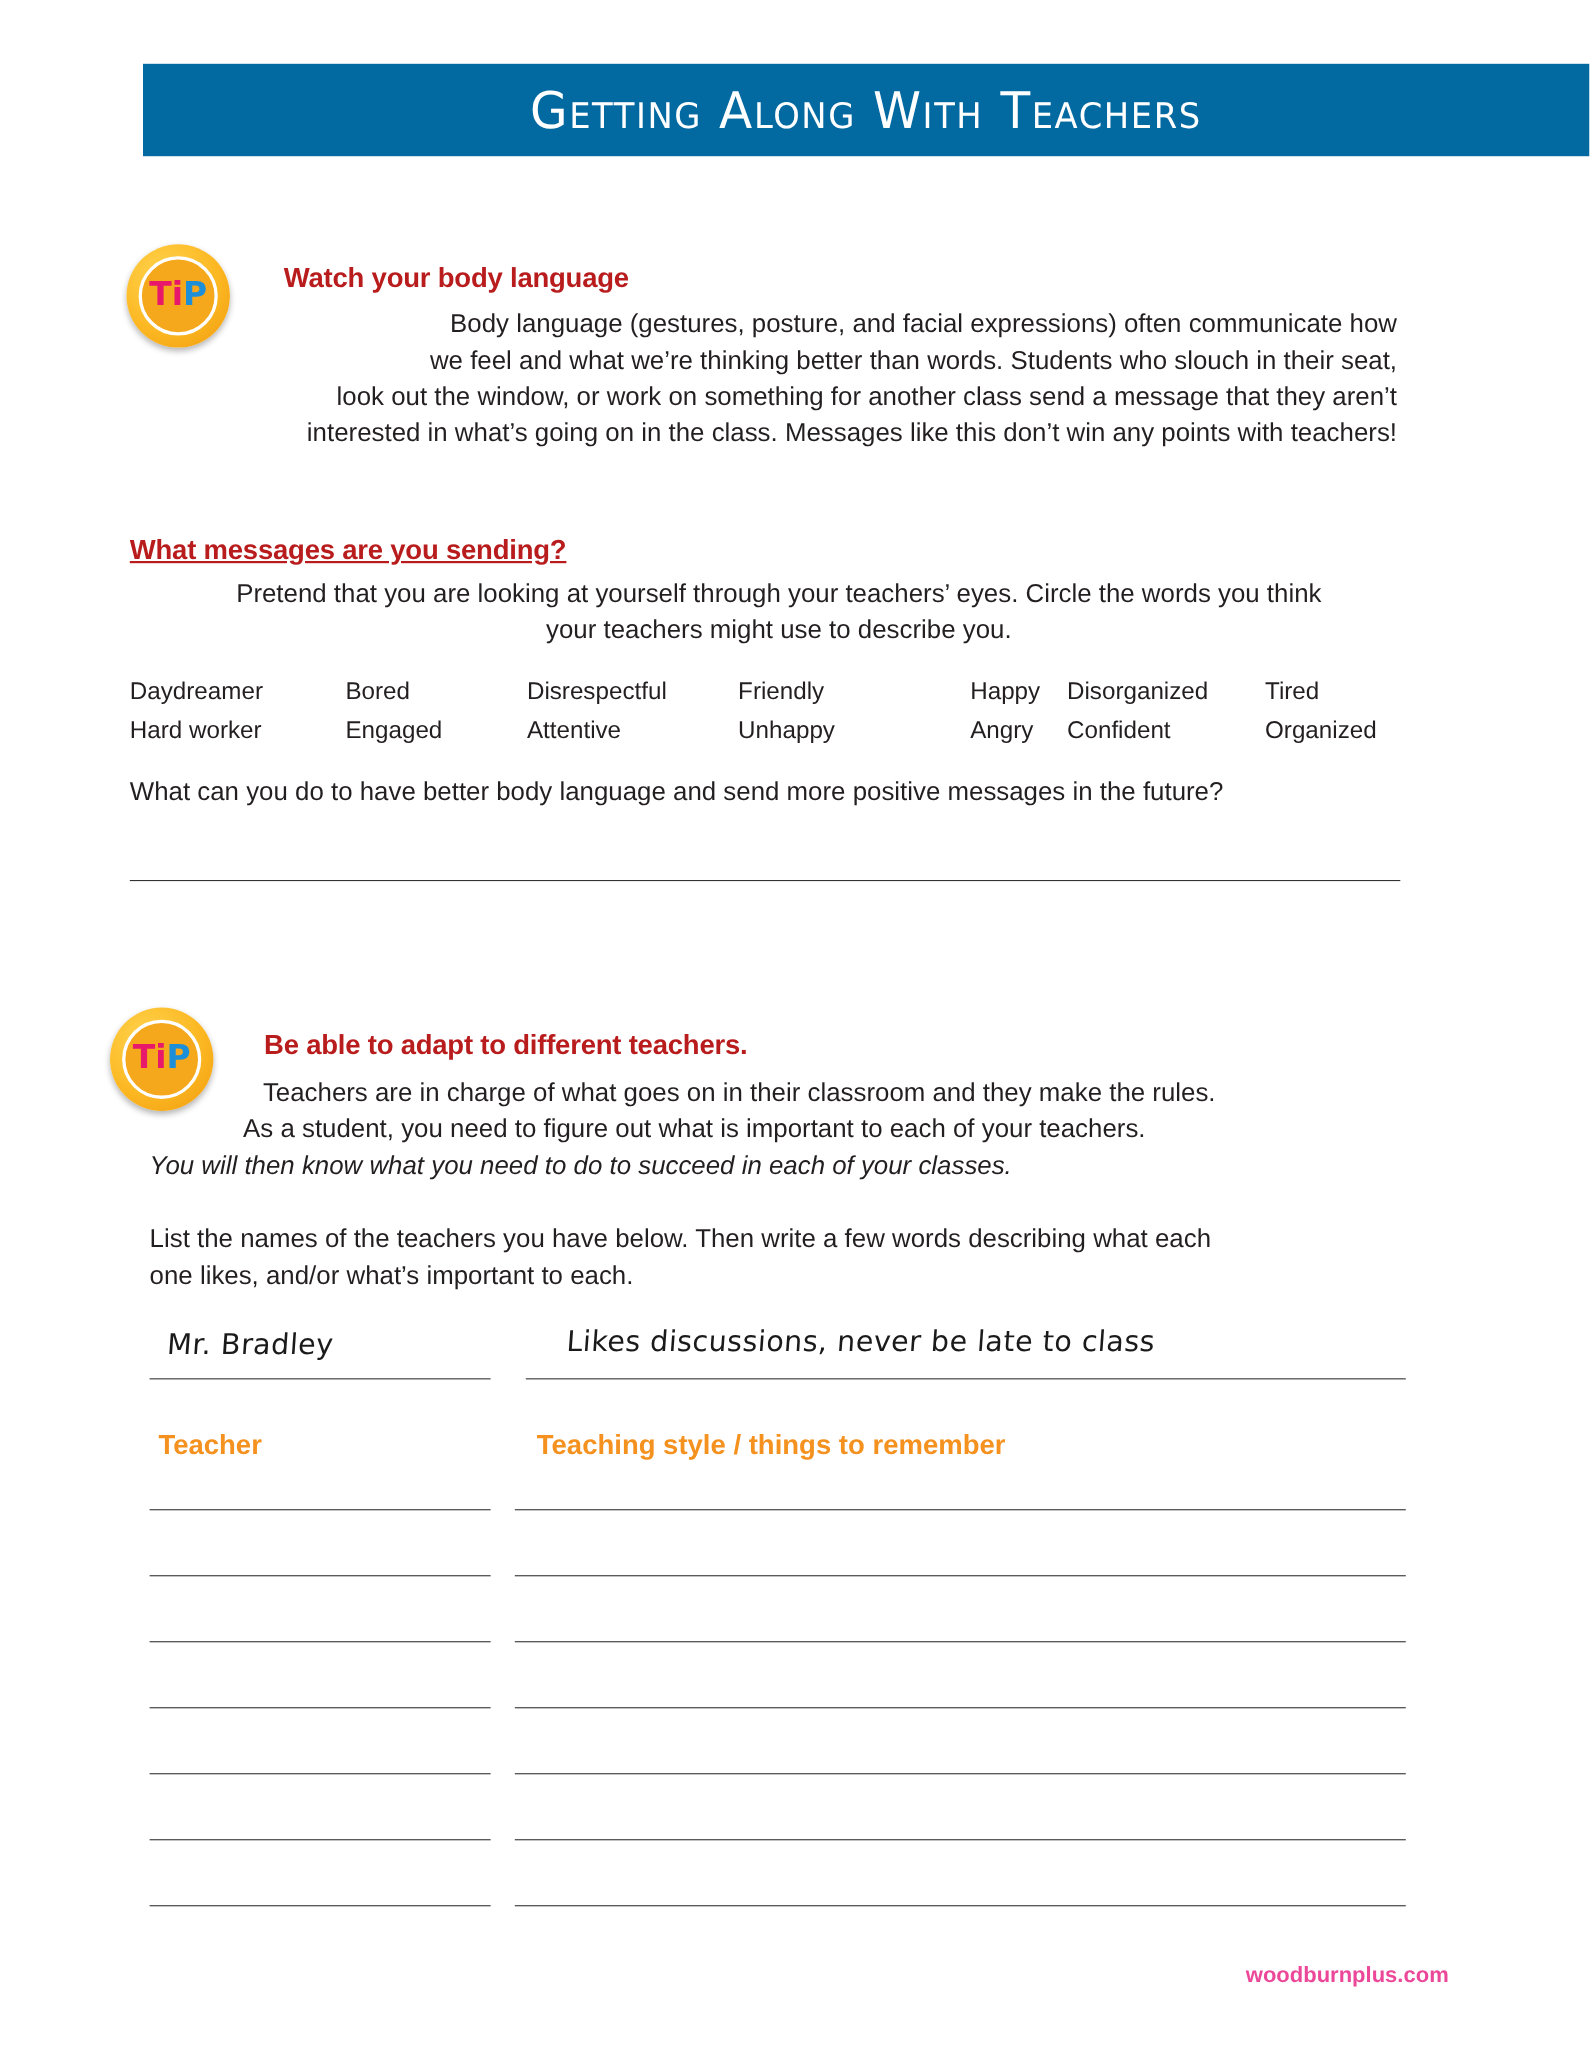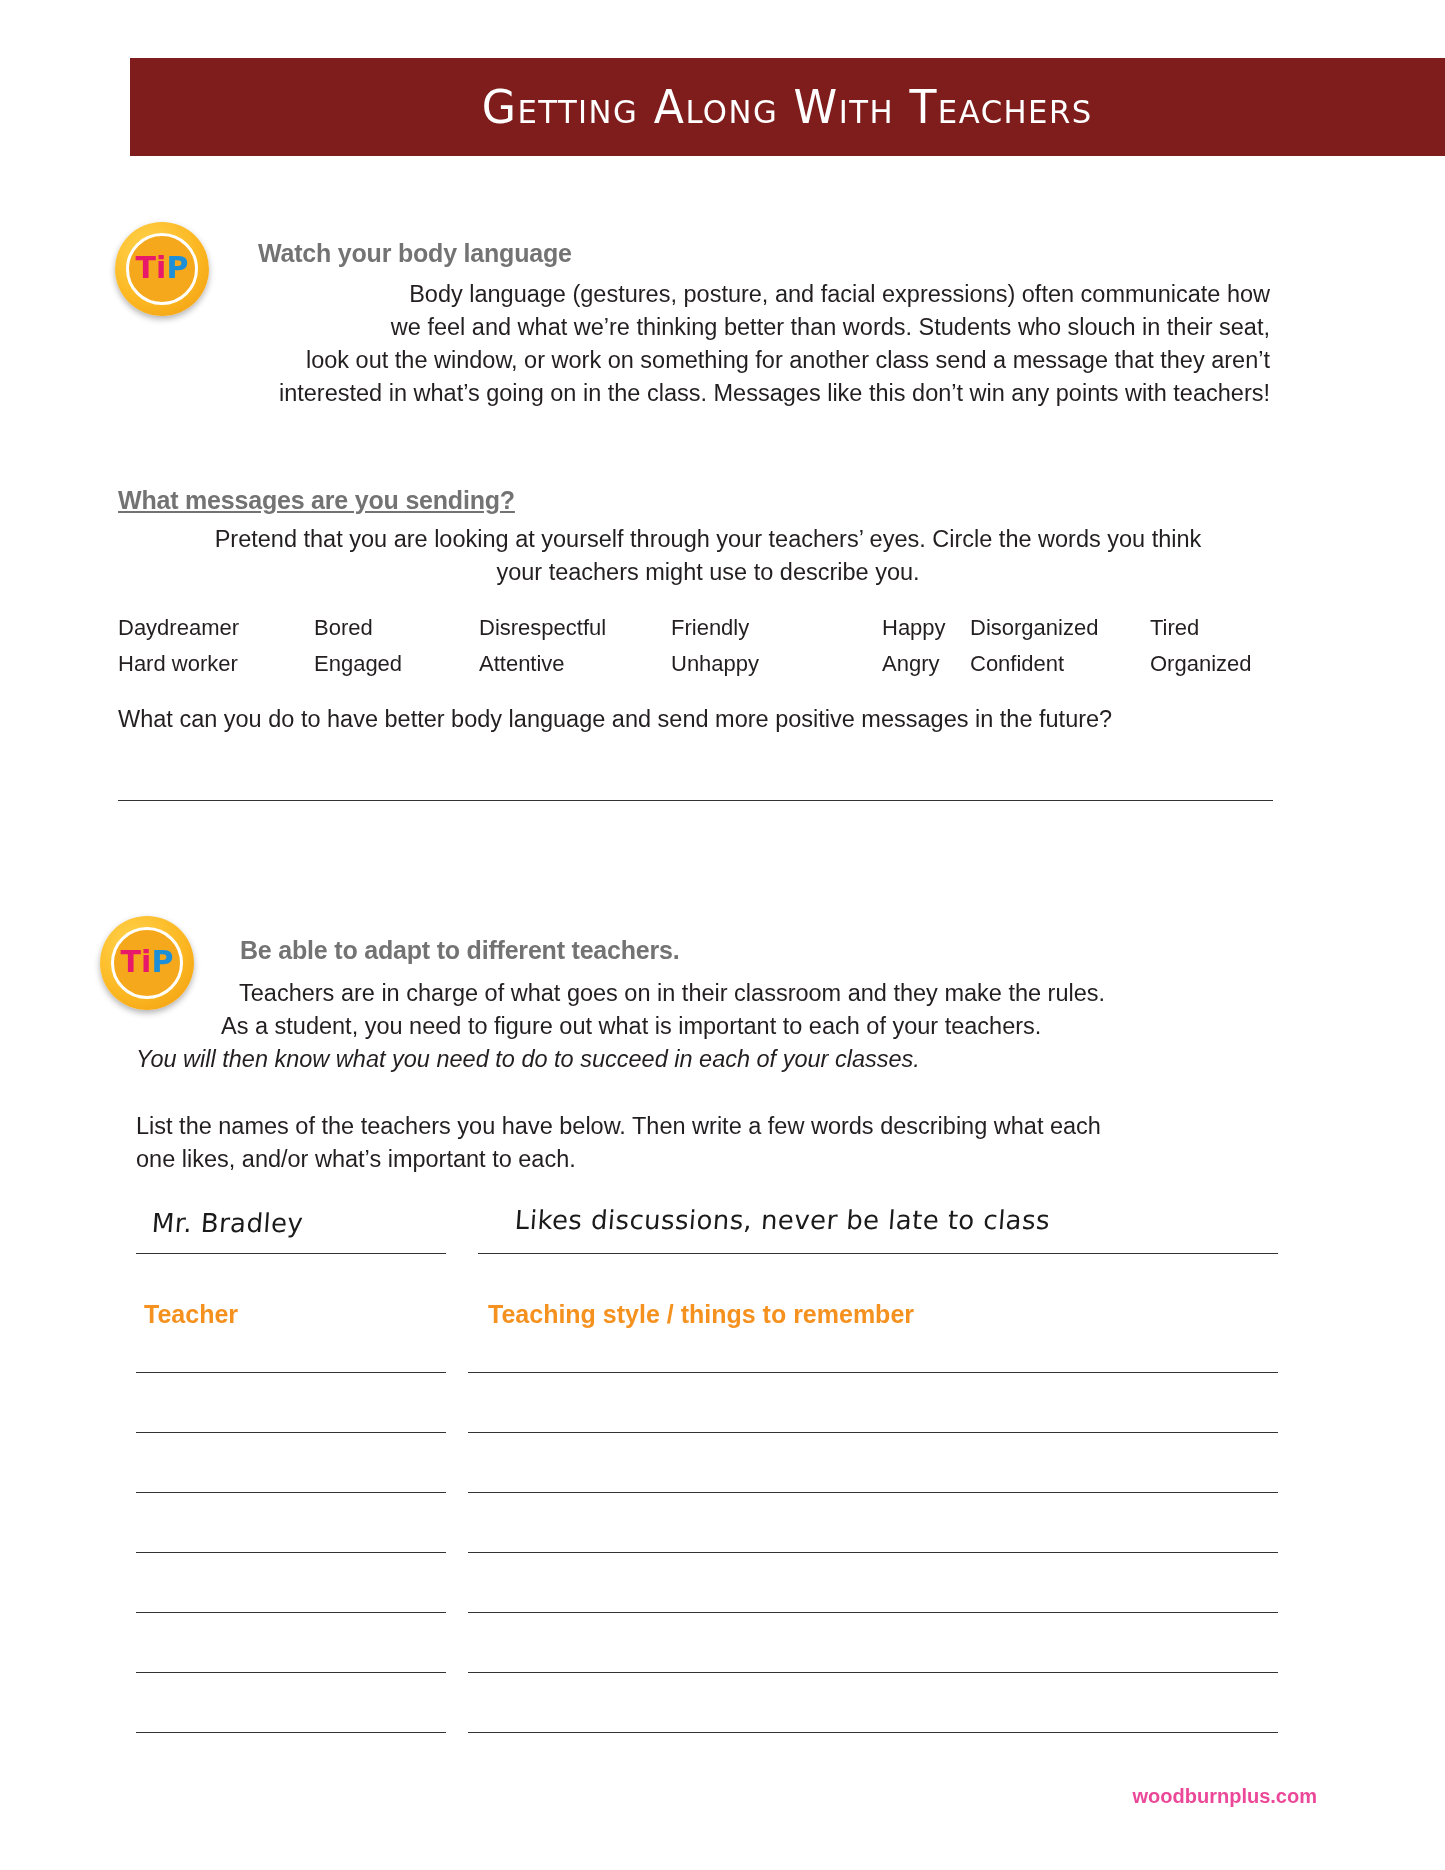--- a/index.html
+++ b/index.html
@@ -21,22 +21,22 @@
     height: 1870px;
     box-sizing: border-box;
   }
 
   
   .banner {
     position: absolute;
     left: 130px;
     top: 58px;
     width: 1315px;
-    height: 98px;
-    background: #7f1d1d;
+    height: 84px;
+    background: #0369a1;
     display: flex;
     align-items: center;
     justify-content: center;
   }
   .banner-title {
     color: #ffffff;
     font-family: "DejaVu Sans", sans-serif;
     font-size: 46px;
     font-weight: 400;
     letter-spacing: 1.5px;
@@ -81,21 +81,21 @@
     line-height: 1;
     transform: translateY(-1px);
   }
   .tip-text .t { color: #e8186b; }
   .tip-text .i { color: #e8186b; }
   .tip-text .p { color: #1c8fd8; }
 
   
   .h-blue {
     position: absolute;
-    color: #737373;
+    color: #b91c1c;
     font-size: 25px;
     font-weight: 700;
     font-family: "Liberation Sans", sans-serif;
     letter-spacing: -0.2px;
     white-space: nowrap;
   }
   .body-text {
     position: absolute;
     font-size: 23.5px;
     line-height: 33px;

